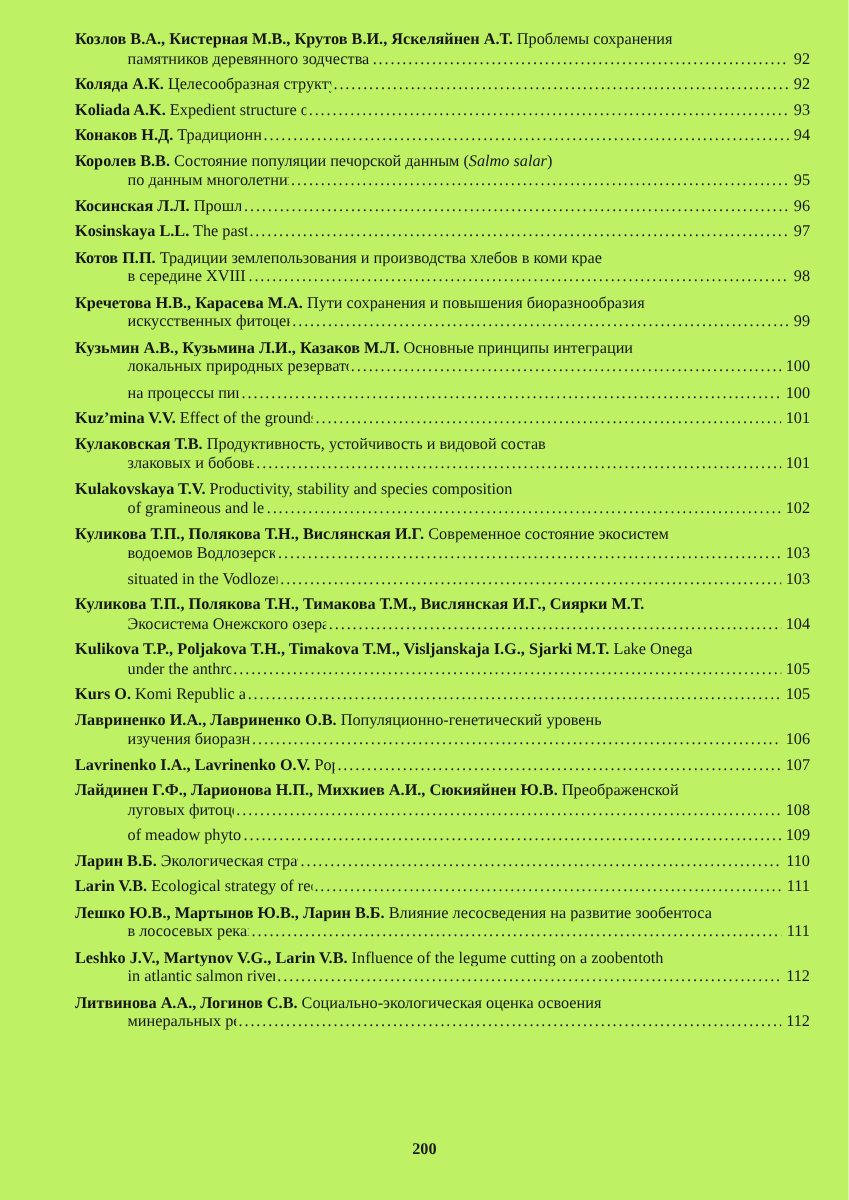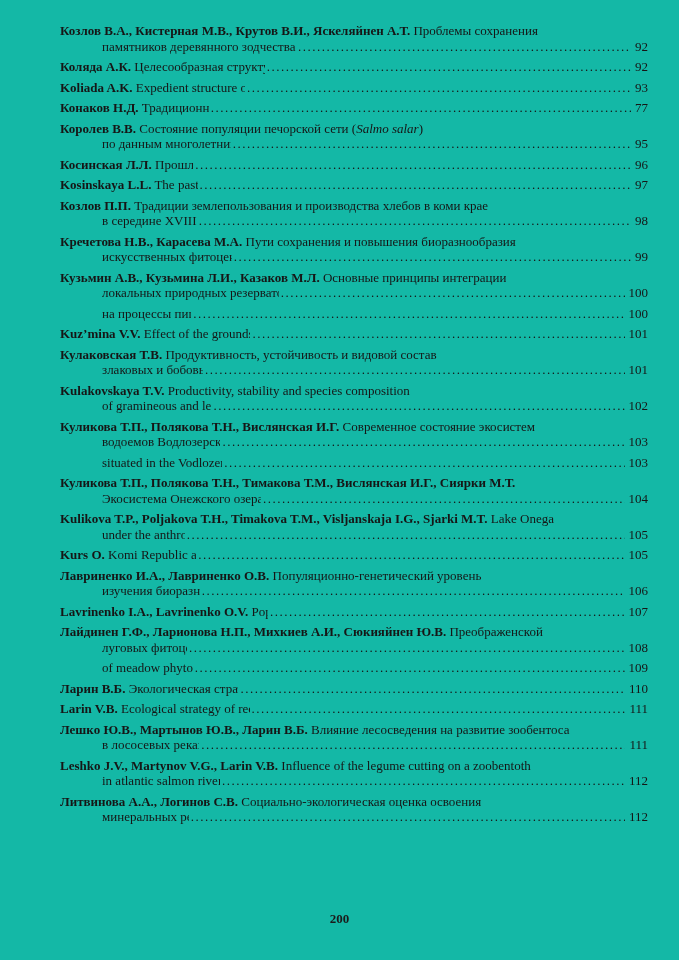--- a/index.html
+++ b/index.html
@@ -1,20 +1,20 @@
 <!DOCTYPE html>
 <html><head>
 <meta charset="utf-8">
 <style>
   html, body { margin: 0; padding: 0; background: #ffffff; }
   .page {
     position: relative;
     width: 679px;
     height: 960px;
-    background: #14b8a6;
+    background: #bef264;
     font-family: "Liberation Serif", "DejaVu Serif", serif;
     color: #161616;
     box-sizing: border-box;
     padding: 23px 31px 0 60px;
     overflow: hidden;
   }
   .toc { width: 100%; }
   .entry { margin: 0 0 5px 0; }
   .line {
     display: flex;
@@ -76,26 +76,26 @@
         <div class="line">
           <span class="txt"><span class="b">Koliada A.K.</span><span> Expedient structure of shelter forest in Komi Republic flood-lands</span></span>
           <span class="leader"></span>
           <span class="pg">93</span>
         </div>
       </div>
       <div class="entry">
         <div class="line">
           <span class="txt"><span class="b">Конаков Н.Д.</span><span> Традиционная этноэкология народа коми</span></span>
           <span class="leader"></span>
-          <span class="pg">77</span>
-        </div>
-      </div>
-      <div class="entry">
-        <div class="line">
-          <span class="txt"><span class="b">Королев В.В.</span><span> Состояние популяции печорской сети (</span><span class="i">Salmo salar</span><span>)</span></span>
+          <span class="pg">94</span>
+        </div>
+      </div>
+      <div class="entry">
+        <div class="line">
+          <span class="txt"><span class="b">Королев В.В.</span><span> Состояние популяции печорской данным (</span><span class="i">Salmo salar</span><span>)</span></span>
         </div>
         <div class="line cont">
           <span class="txt"><span>по данным многолетних учетов нерестовых бугров</span></span>
           <span class="leader"></span>
           <span class="pg">95</span>
         </div>
       </div>
       <div class="entry">
         <div class="line">
           <span class="txt"><span class="b">Косинская Л.Л.</span><span> Прошлое и настоящее Сугмута</span></span>
@@ -105,21 +105,21 @@
       </div>
       <div class="entry">
         <div class="line">
           <span class="txt"><span class="b">Kosinskaya L.L.</span><span> The past and the present of Sugmut</span></span>
           <span class="leader"></span>
           <span class="pg">97</span>
         </div>
       </div>
       <div class="entry">
         <div class="line">
-          <span class="txt"><span class="b">Козлов П.П.</span><span> Традиции землепользования и производства хлебов в коми крае</span></span>
+          <span class="txt"><span class="b">Котов П.П.</span><span> Традиции землепользования и производства хлебов в коми крае</span></span>
         </div>
         <div class="line cont">
           <span class="txt"><span>в середине XVIII — начале XX вв. </span></span>
           <span class="leader"></span>
           <span class="pg">98</span>
         </div>
       </div>
       <div class="entry">
         <div class="line">
           <span class="txt"><span class="b">Кречетова Н.В., Карасева М.А.</span><span> Пути сохранения и повышения биоразнообразия</span></span>

